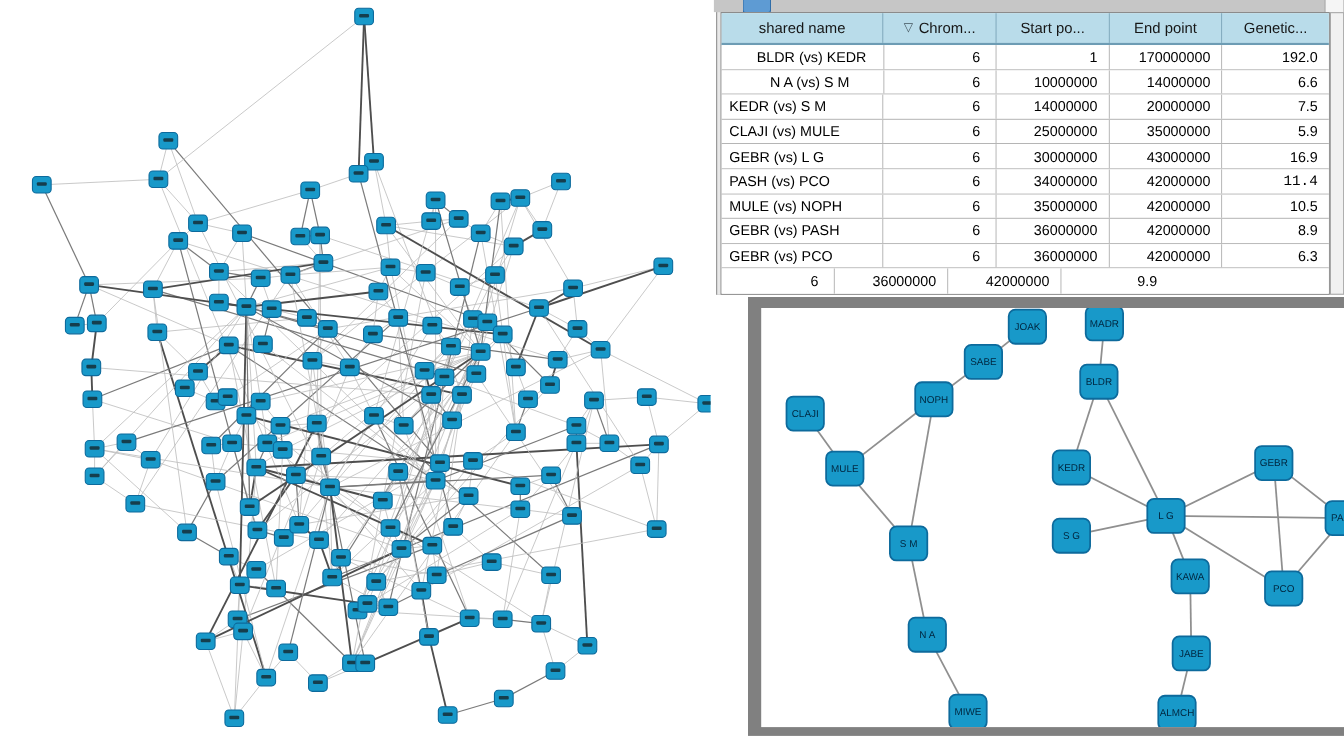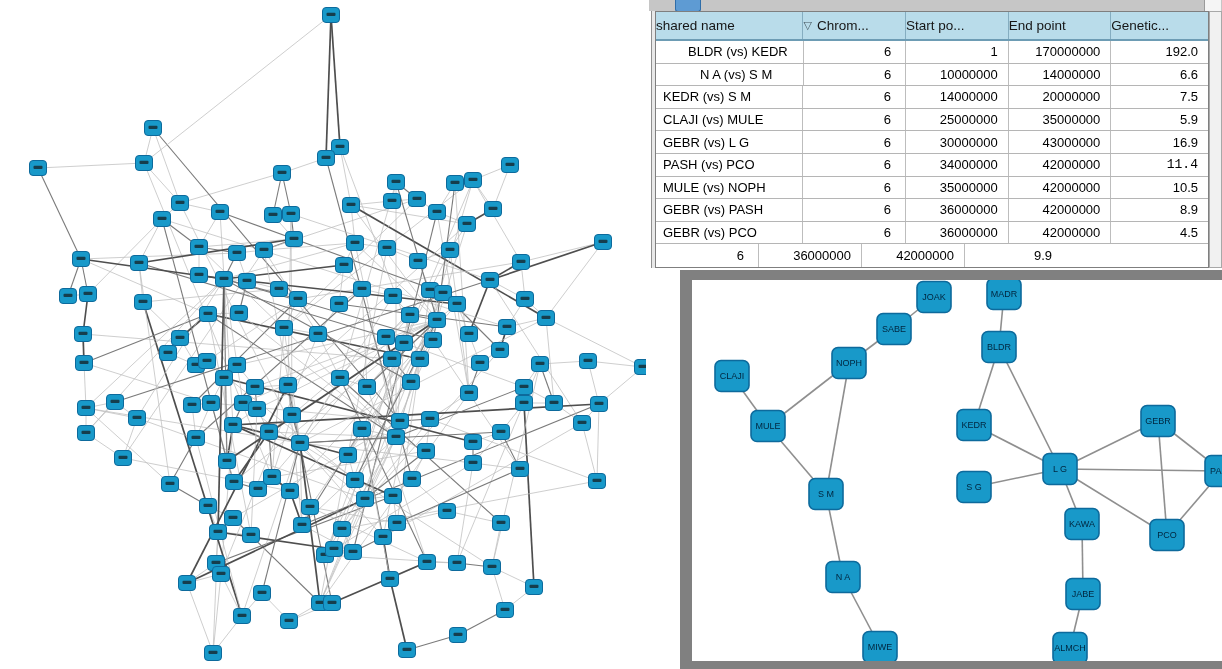--- a/index.html
+++ b/index.html
@@ -12,21 +12,21 @@
   
   #top-strip{position:absolute;left:649px;top:0;width:573px;height:11px;background:#c6c6c6;}
   #top-strip .tab-frag{position:absolute;left:26px;top:0;width:24px;height:11px;
     background:#5e9bd3;border:1px solid #2f6da8;border-top:none;border-radius:0 0 3px 3px;}
   #top-strip .white-frag{position:absolute;right:1px;top:0;width:16px;height:11px;background:#f5f5f5;border-left:1px solid #9a9a9a;}
   
   #table-wrap{position:absolute;left:655px;top:11px;width:554px;height:257px;
     border:1px solid #7f7f7f;box-sizing:border-box;background:#fff;
     box-shadow:-3px 0 0 0 #e8e8e8,-4px 0 0 0 #8f8f8f;}
   .hdr-row{display:flex;height:29px;background:#b9dcea;border-bottom:2px solid #6d9cb4;box-sizing:border-box;}
-  .hdr-cell{display:flex;align-items:center;justify-content:flex-start;gap:5px;
+  .hdr-cell{display:flex;align-items:center;justify-content:center;gap:5px;
     box-sizing:border-box;border-right:1px solid #85adc0;
     font-size:13.5px;color:#161616;white-space:nowrap;overflow:hidden;}
   .hdr-cell:last-child{border-right:none;}
   .funnel{font-size:11px;color:#44555e;line-height:1;}
   .body-row{display:flex;height:22.6px;box-sizing:border-box;border-bottom:1px solid #b5b5b5;background:#fff;}
   .body-row:last-child{border-bottom:none;}
   .body-cell{box-sizing:border-box;border-right:1px solid #bdbdbd;font-size:13px;color:#000;
     display:flex;align-items:center;white-space:nowrap;overflow:hidden;}
   .body-cell:last-child{border-right:none;}
   .al{justify-content:flex-start;padding-left:7px;}
@@ -1143,21 +1143,21 @@
         <div class="body-cell ar" style="padding-right: 14px; width: 103px;">6</div>
         <div class="body-cell ar" style="width: 103px;">36000000</div>
         <div class="body-cell ar" style="width: 103px;">42000000</div>
         <div class="body-cell ar" style="width: 97px;">8.9</div>
       </div>
       <div class="body-row">
         <div class="body-cell al" style="width: 148px;">GEBR (vs) PCO</div>
         <div class="body-cell ar" style="padding-right: 14px; width: 103px;">6</div>
         <div class="body-cell ar" style="width: 103px;">36000000</div>
         <div class="body-cell ar" style="width: 103px;">42000000</div>
-        <div class="body-cell ar" style="width: 97px;">4.5</div>
+        <div class="body-cell ar" style="width: 97px;">6.3</div>
       </div>
       <div class="body-row">
         <div class="body-cell ar" style="padding-right: 14px; width: 103px;">6</div>
         <div class="body-cell ar" style="width: 103px;">36000000</div>
         <div class="body-cell ar" style="width: 103px;">42000000</div>
         <div class="body-cell ar" style="width: 97px;">9.9</div>
       </div>
     </div>
 </div>
 <div id="tbl-scroll"></div>

